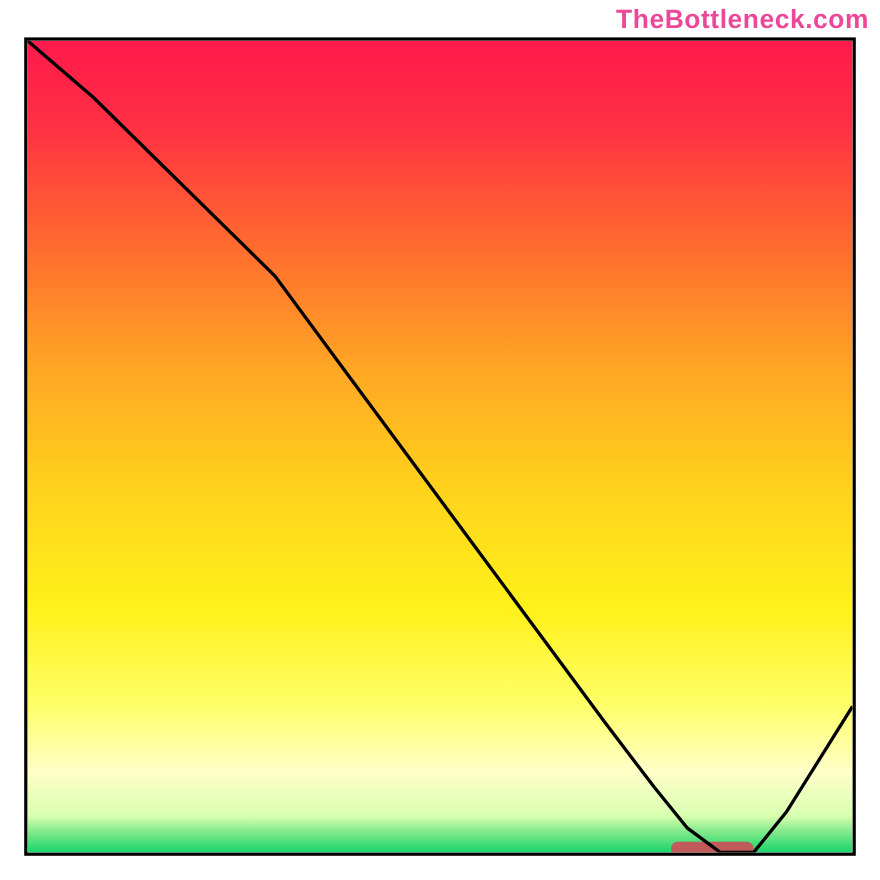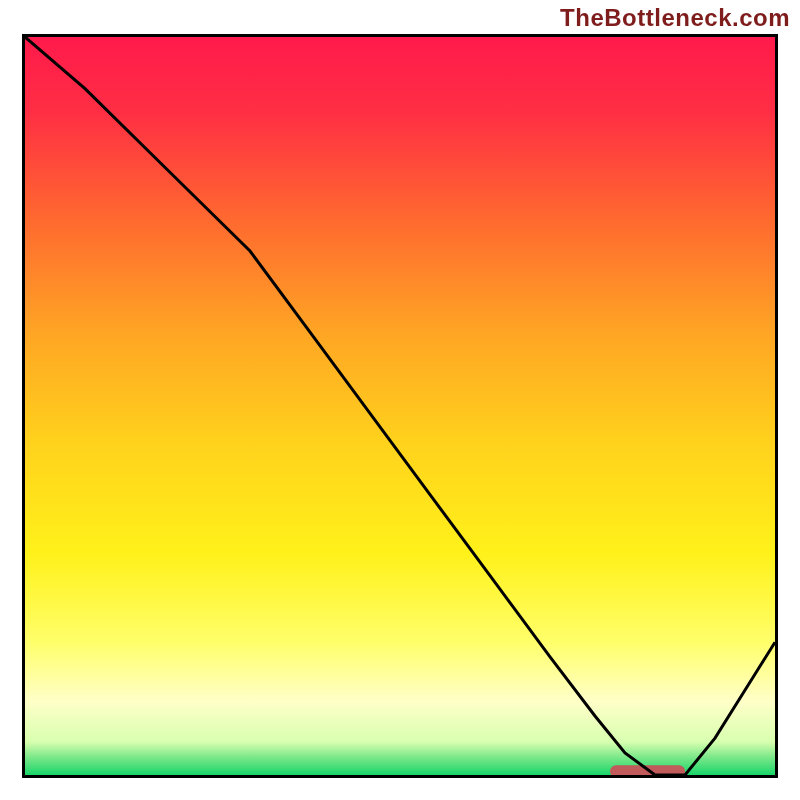--- a/index.html
+++ b/index.html
@@ -15,21 +15,21 @@
     position: relative;
     width: 800px;
     height: 800px;
   }
   .watermark {
     position: absolute;
     top: 4px;
     right: 10px;
     font-size: 24px;
     font-weight: 600;
-    color: #7f1d1d;
+    color: #ec4899;
     letter-spacing: 0.5px;
   }
   .plot-border {
     position: absolute;
     left: 22px;
     top: 34px;
     width: 756px;
     height: 744px;
     border: 3px solid #000;
     box-sizing: border-box;

